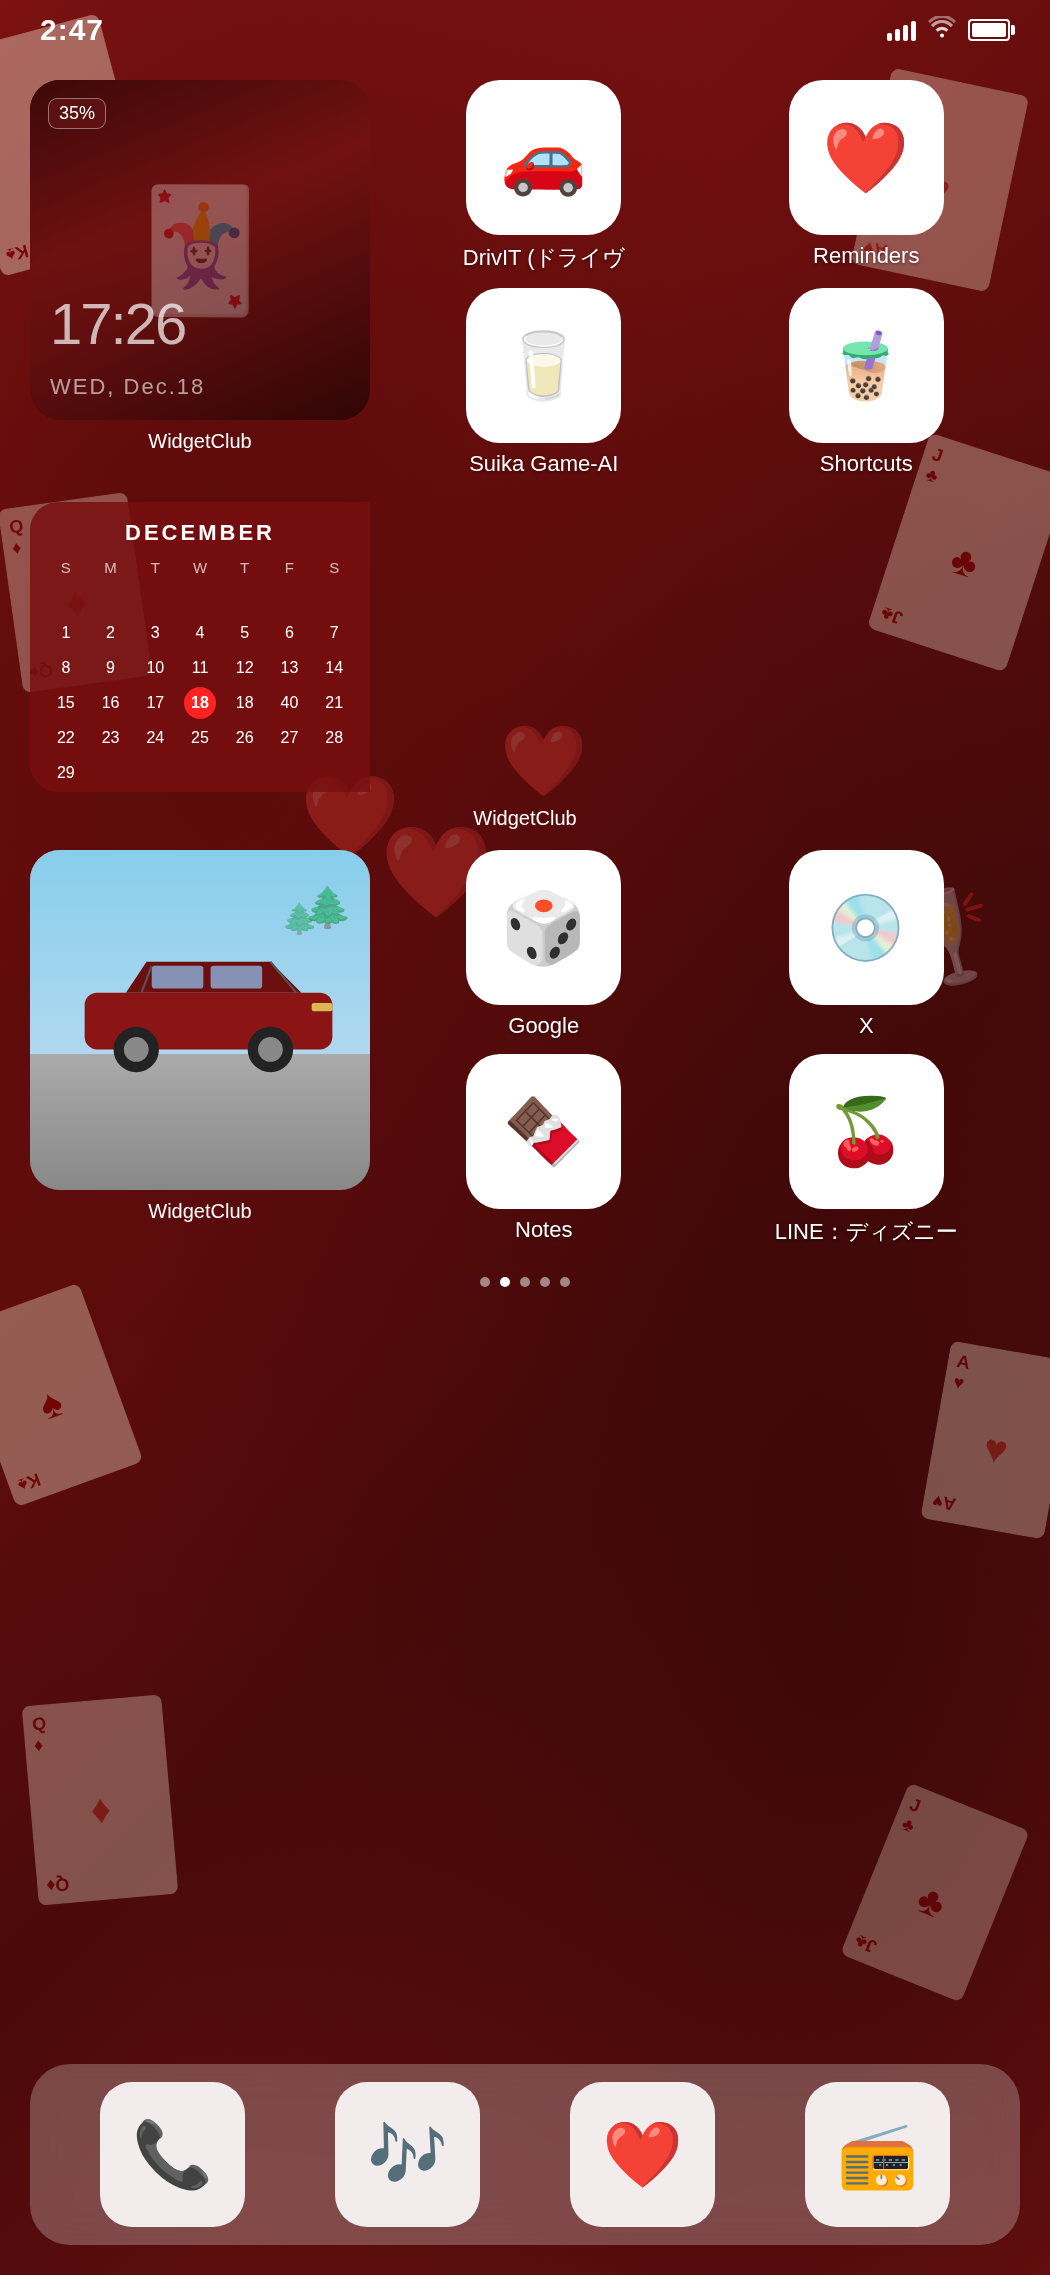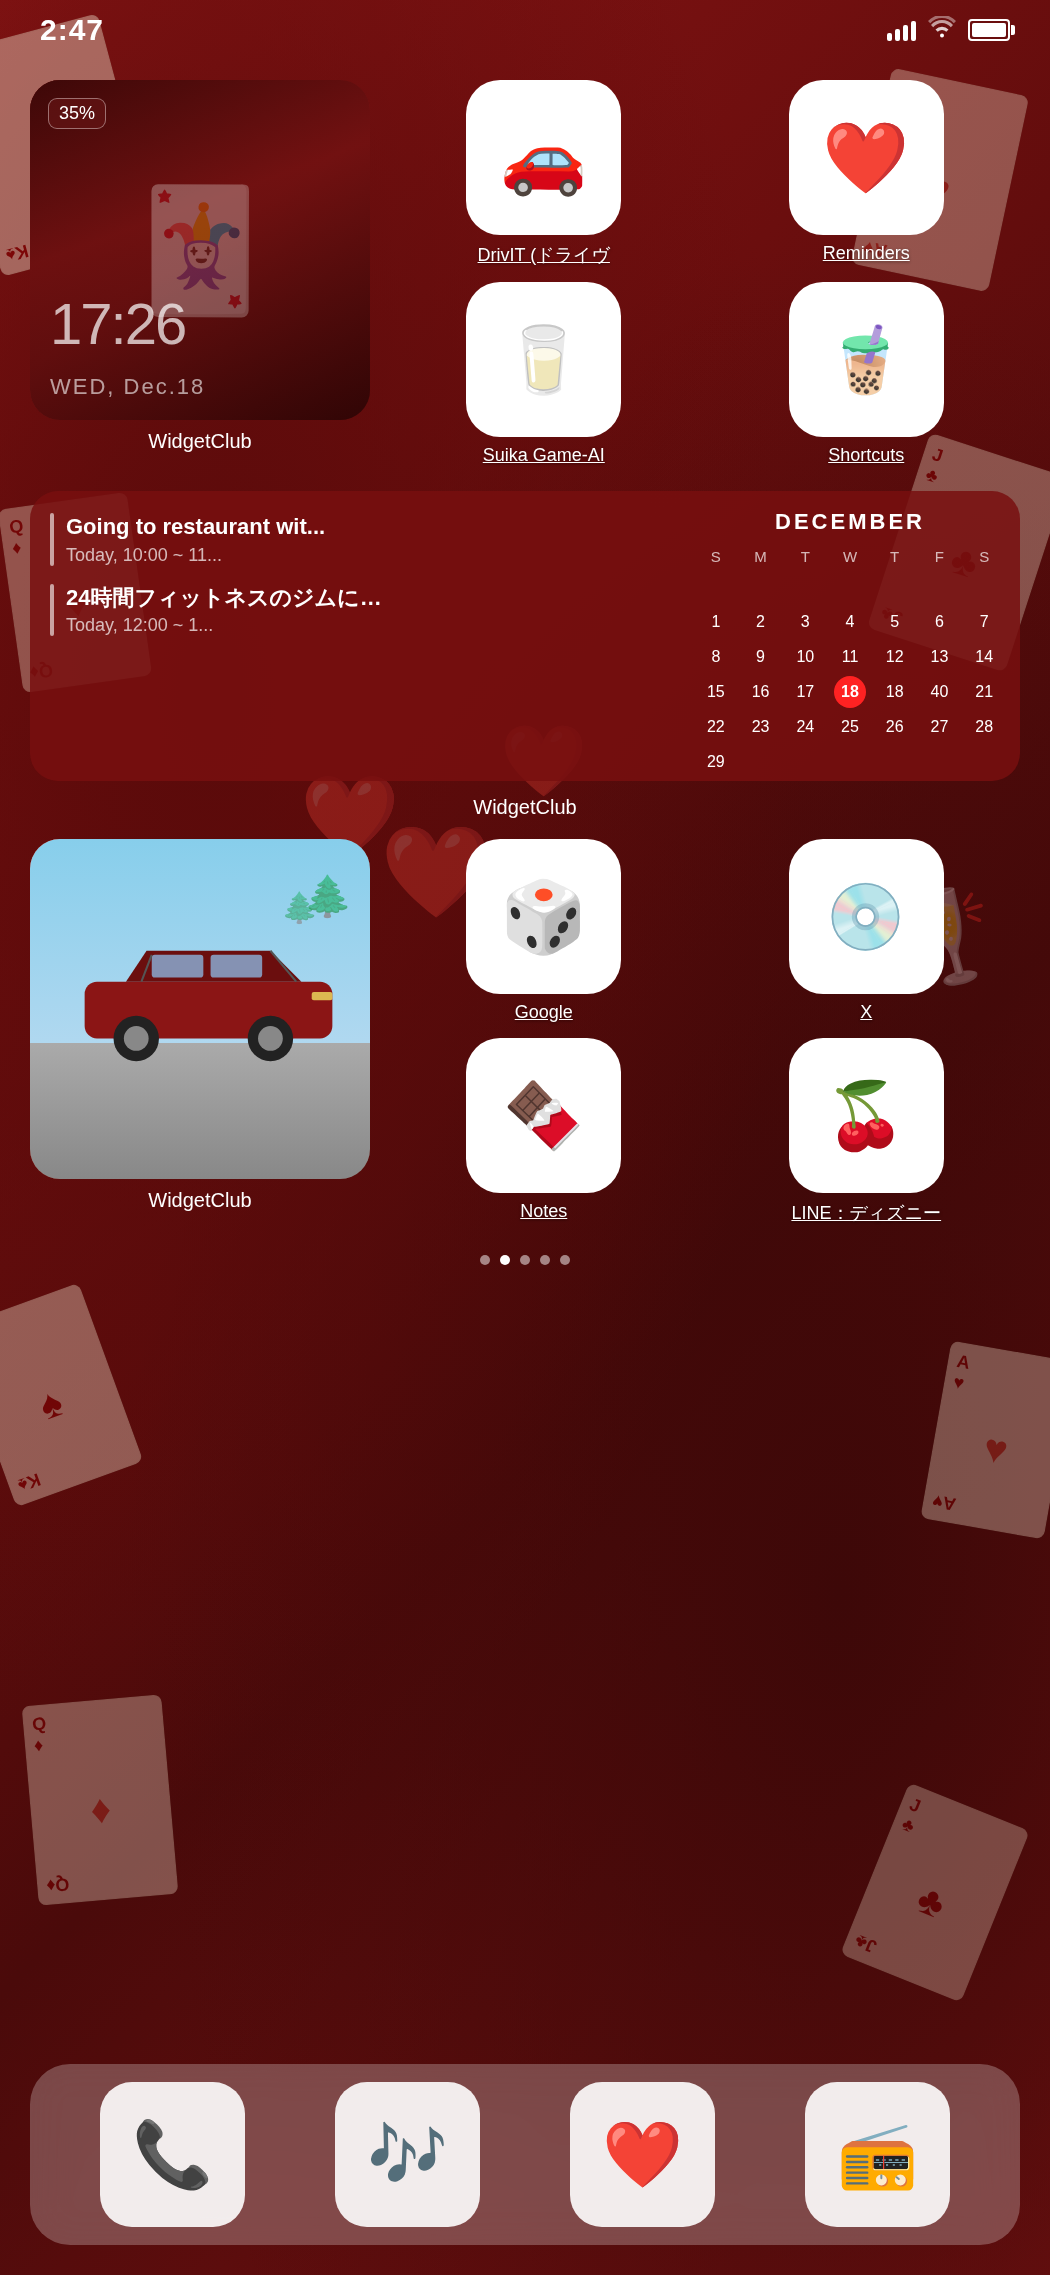--- a/index.html
+++ b/index.html
@@ -215,26 +215,25 @@
       align-items: center;
       justify-content: center;
       font-size: 70px;
       overflow: hidden;
       position: relative;
       flex-shrink: 0;
       cursor: pointer;
     }
 
     .app-label {
-      font-size: 18px;
+      font-size: 22px;
       color: white;
       text-align: right;
       text-shadow: 0 1px 3px rgba(0,0,0,0.5);
       font-weight: 400;
-      text-decoration: underline;
     }
 
     
     .row2 {
       display: flex;
       gap: 0;
       margin-bottom: 15px;
       border-radius: 28px;
       overflow: hidden;
       height: 290px;
@@ -599,36 +598,20 @@
         </div>
         <span class="app-label">Shortcuts</span>
       </div>
 
     </div>
   </div>
 
   <div class="row2-wrapper">
     <div class="row2">
 
-      <div class="events-panel">
-        <div class="event-item">
-          <div class="event-bar"></div>
-          <div class="event-text">
-            <div class="event-title">Going to restaurant wit...</div>
-            <div class="event-time">Today, 10:00 ~ 11...</div>
-          </div>
-        </div>
-        <div class="event-item">
-          <div class="event-bar"></div>
-          <div class="event-text">
-            <div class="event-title">24時間フィットネスのジムに…</div>
-            <div class="event-time">Today, 12:00 ~ 1...</div>
-          </div>
-        </div>
-      </div>
 
       <div class="calendar-panel">
         <div class="cal-month">DECEMBER</div>
         <div class="cal-grid" id="cal-grid">
         <div class="cal-day-header">S</div>
             <div class="cal-day-header">M</div>
             <div class="cal-day-header">T</div>
             <div class="cal-day-header">W</div>
             <div class="cal-day-header">T</div>
             <div class="cal-day-header">F</div>

